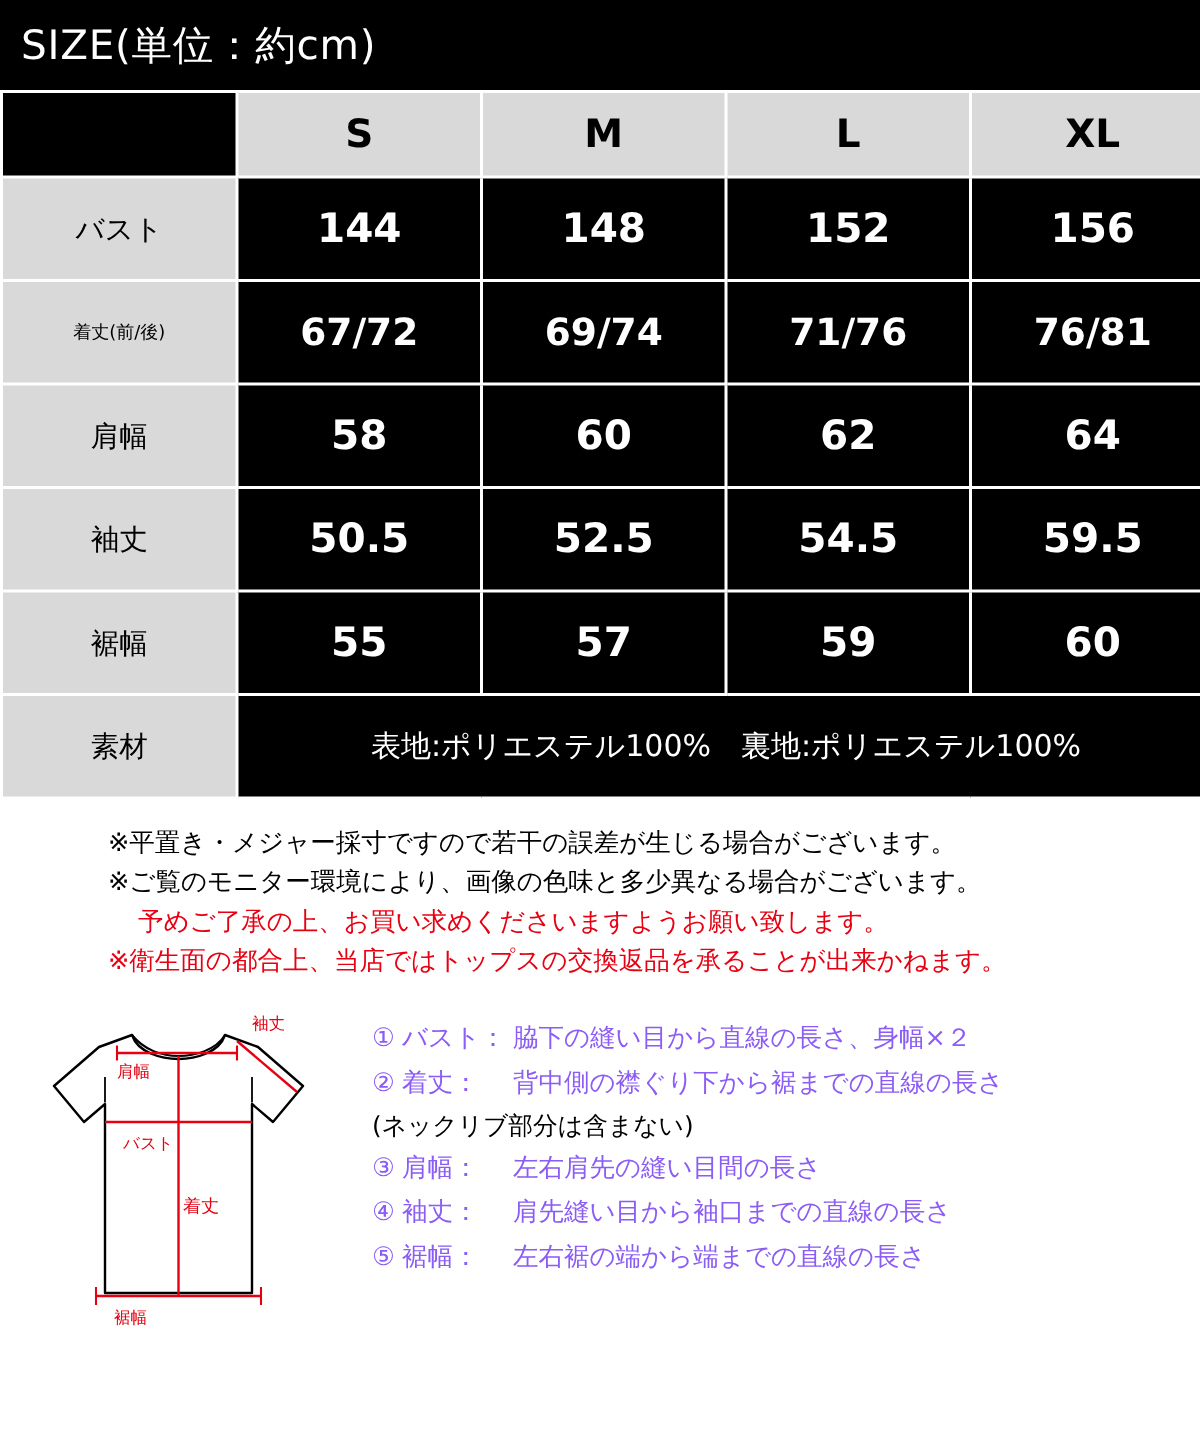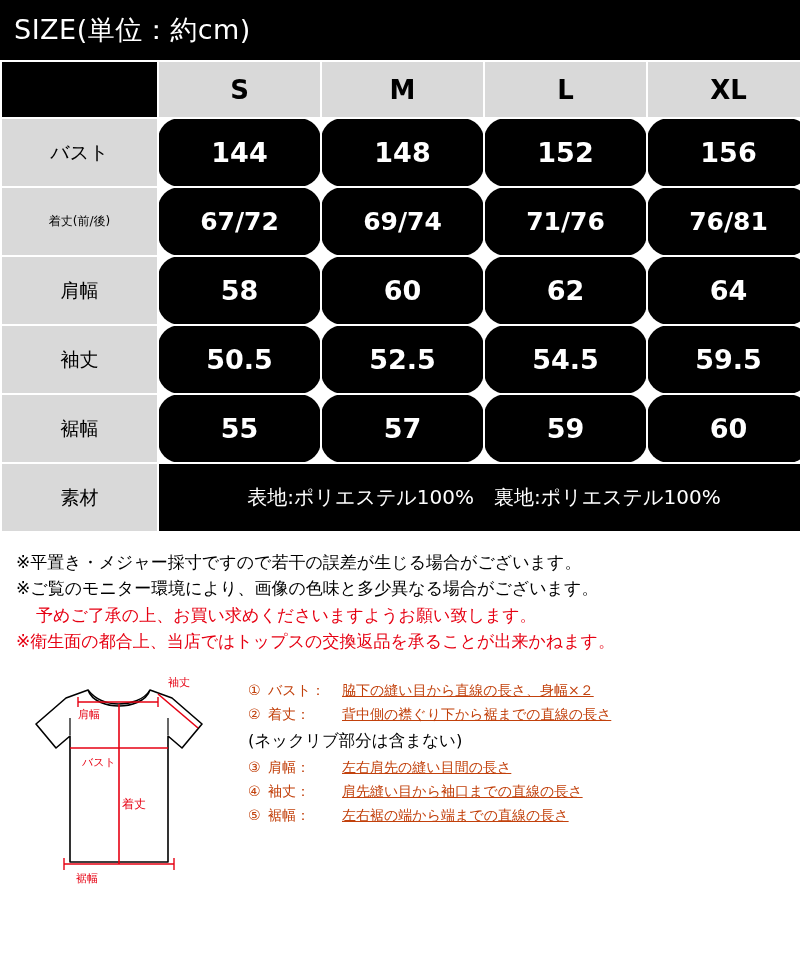--- a/index.html
+++ b/index.html
@@ -69,37 +69,37 @@
   }
   .row-label.small {
     font-size: 12px;
   }
   .row-value {
     background: #000000;
     color: #ffffff;
     font-size: 27px;
     font-weight: bold;
     height: 67px;
-    border-radius: 22px;
   }
   .row-value.narrow {
     font-size: 25px;
   }
   .material-cell {
     background: #000000;
     color: #ffffff;
     font-size: 20px;
     height: 64px;
   }
 
   
   .notes {
     margin-top: 16px;
-    padding-left: 16px;
+    padding-left: 28px;
     line-height: 1.55;
+    margin-left: 44px;
   }
   .note {
     font-size: 17px;
     color: #000000;
     white-space: nowrap;
   }
   .note.red {
     color: #e60012;
   }
   .note.indent {
@@ -117,25 +117,24 @@
     height: 220px;
     position: relative;
     flex: 0 0 220px;
   }
   .legend {
     flex: 1;
     padding-left: 10px;
     padding-top: 6px;
   }
   .legend-line {
-    font-size: 14px;
+    font-size: 17px;
     line-height: 1.72;
     white-space: nowrap;
-    color: #c2410c;
-    text-decoration: underline;
+    color: #8b5cf6;
   }
   .legend-line .lbl {
     display: inline-block;
     min-width: 74px;
   }
   .legend-line .num {
     display: inline-block;
     width: 20px;
   }
   .legend-sub {

